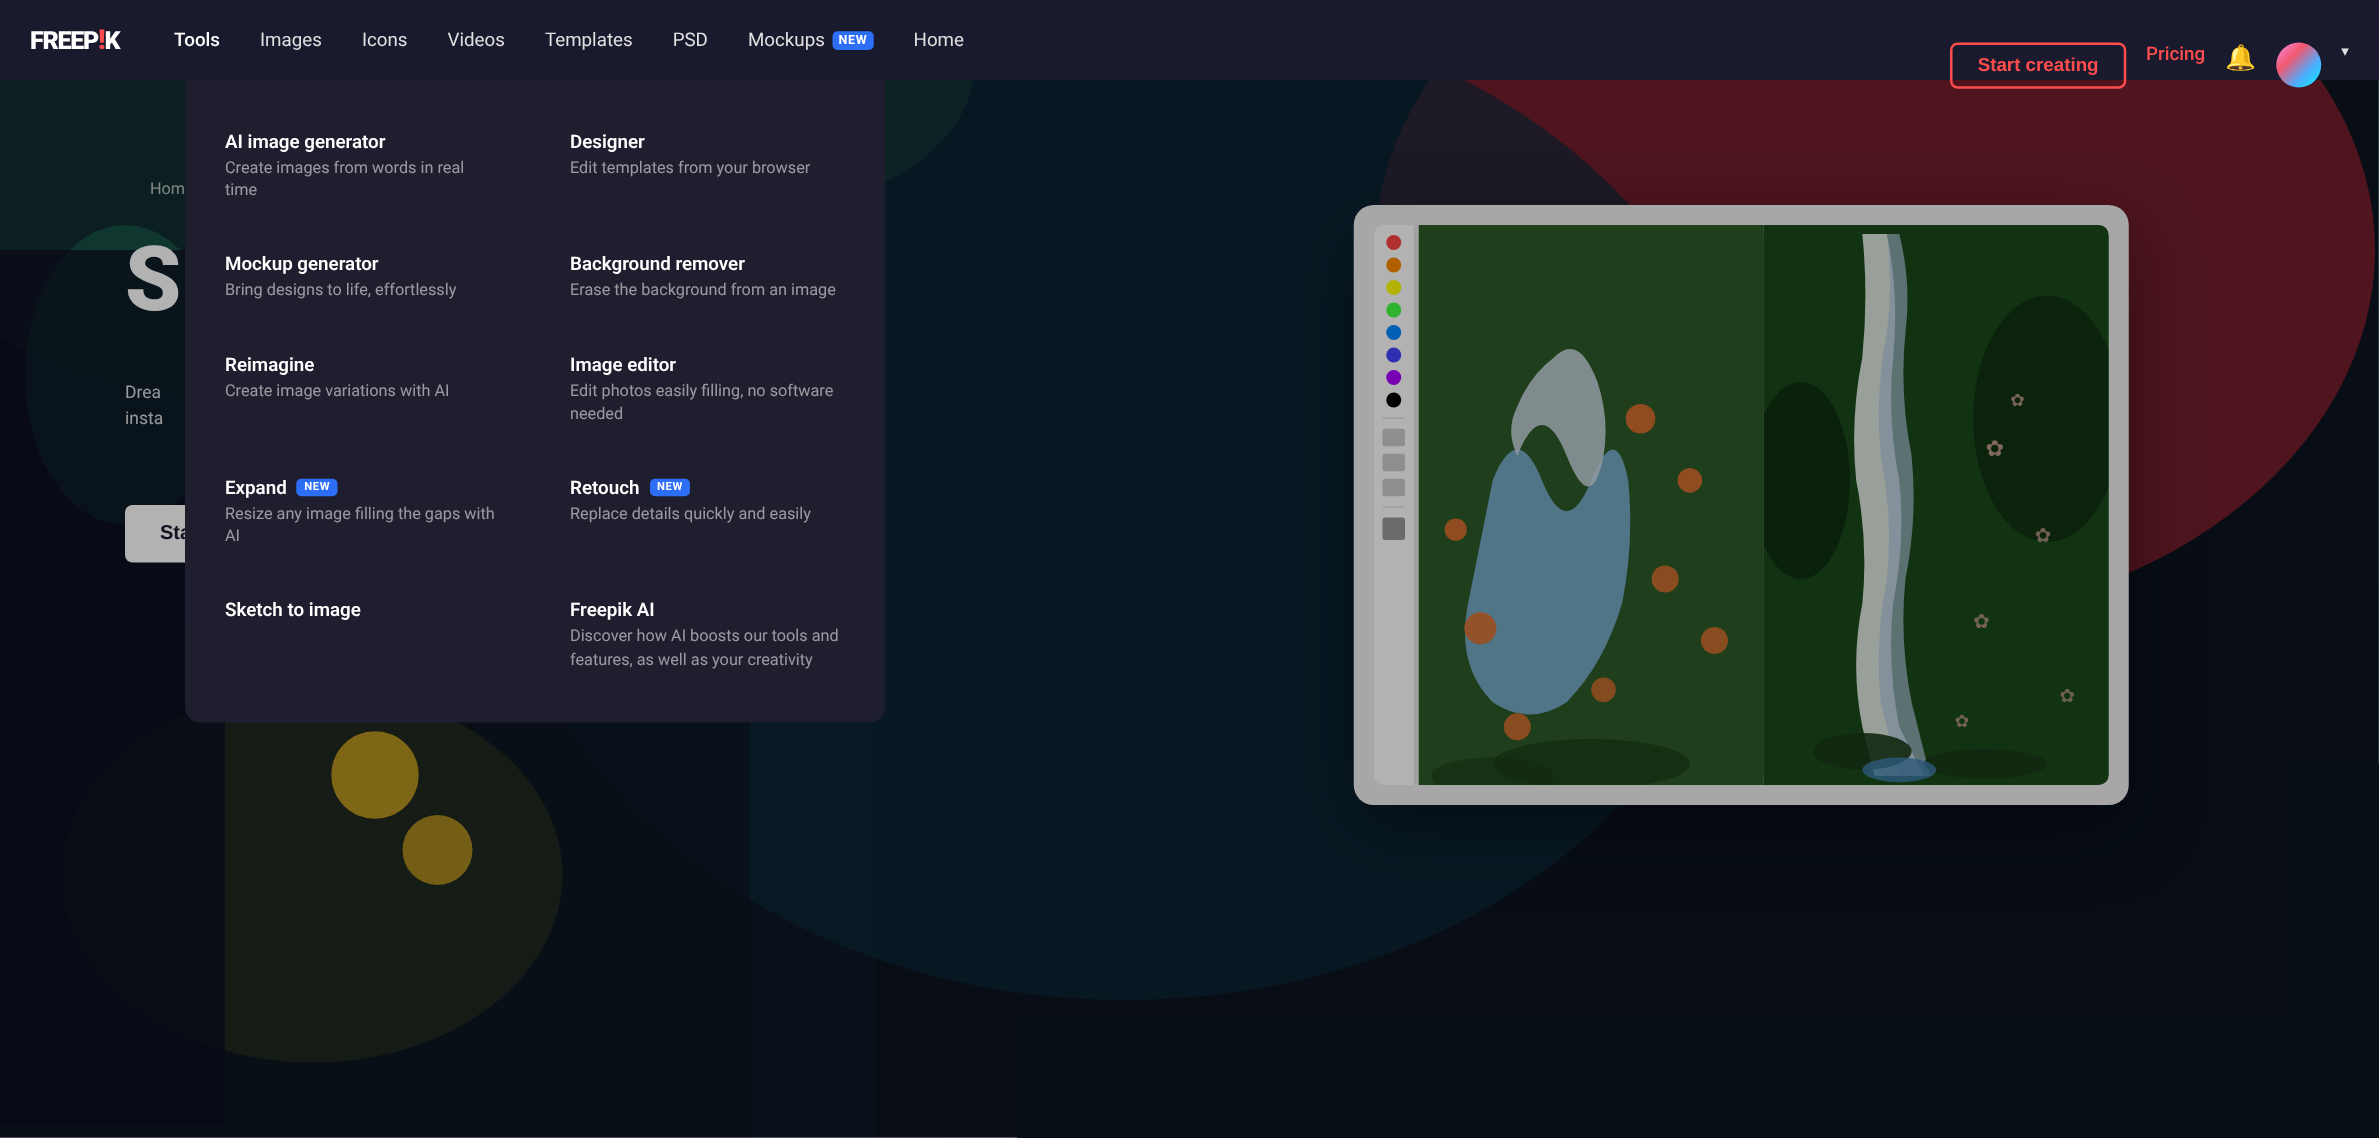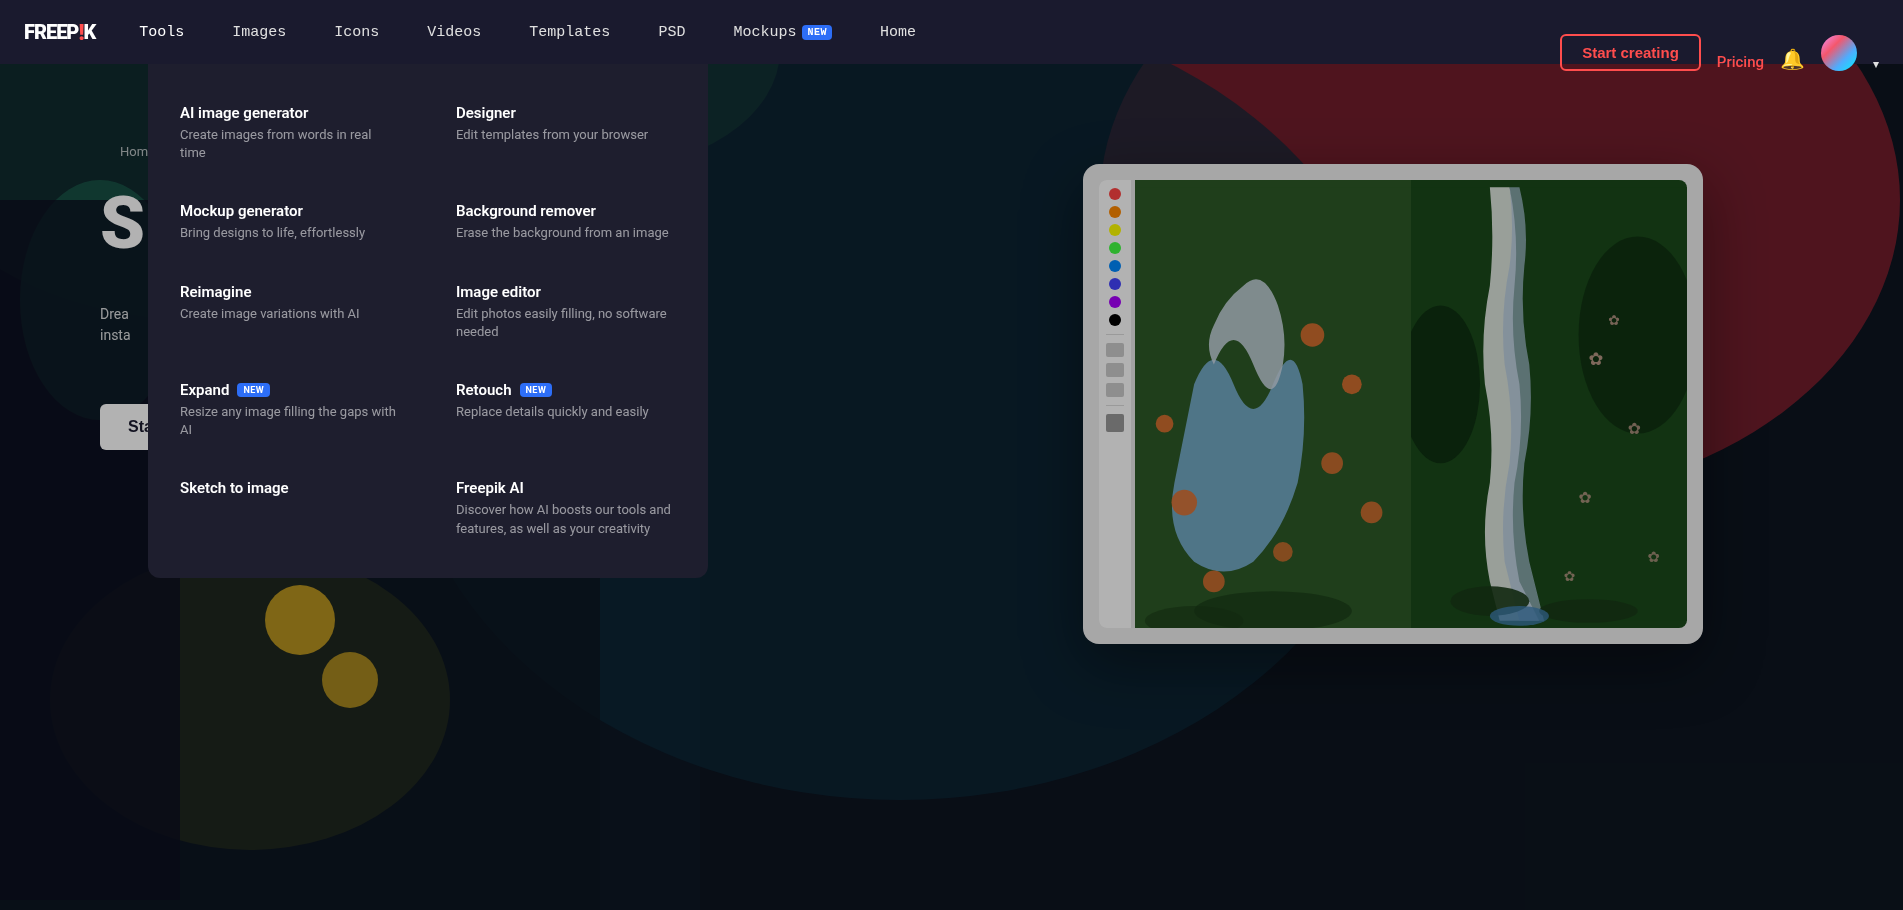--- a/index.html
+++ b/index.html
@@ -29,23 +29,22 @@
     .logo-text {
       color: #fff;
       font-weight: 900;
       font-size: 20px;
     }
     .logo-exclaim { color: #ff4d4d; }
 
     nav {
       display: flex;
       align-items: center;
-      gap: 24px;
+      gap: 8px;
       flex: 1;
-      font-family: Liberation Mono, monospace;
     }
     .nav-item {
       color: #e0e0e0;
       font-size: 15px;
       padding: 8px 12px;
       cursor: pointer;
       border-radius: 6px;
       white-space: nowrap;
       display: flex;
       align-items: center;
@@ -59,21 +58,21 @@
       color: #fff;
       font-size: 10px;
       font-weight: 700;
       padding: 2px 5px;
       border-radius: 4px;
       letter-spacing: 0.5px;
     }
 
     .header-right {
       display: flex;
-      align-items: flex-end;
+      align-items: flex-start;
       gap: 16px;
       margin-left: auto;
       margin-top: 40px;
     }
     .start-creating-btn {
       background: transparent;
       color: #ff4d4d;
       border: 2px solid #ff4d4d;
       padding: 8px 20px;
       border-radius: 6px;

